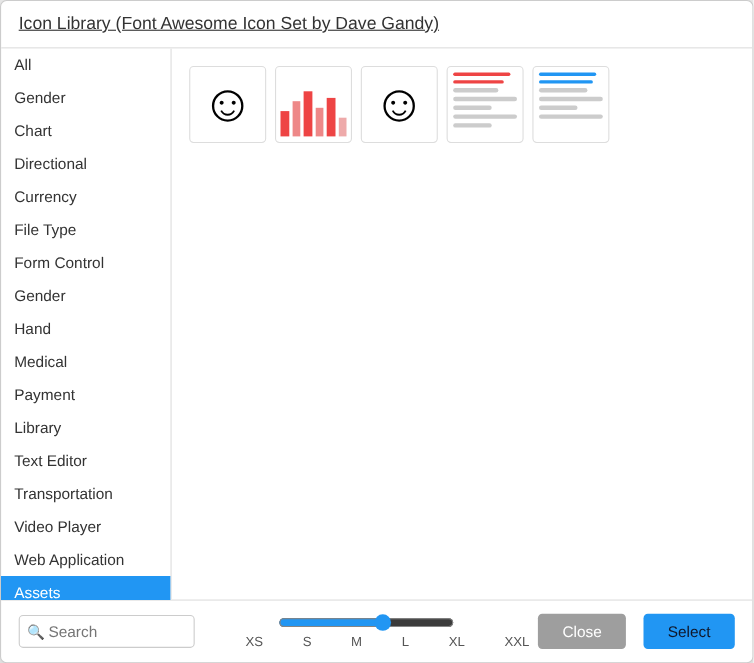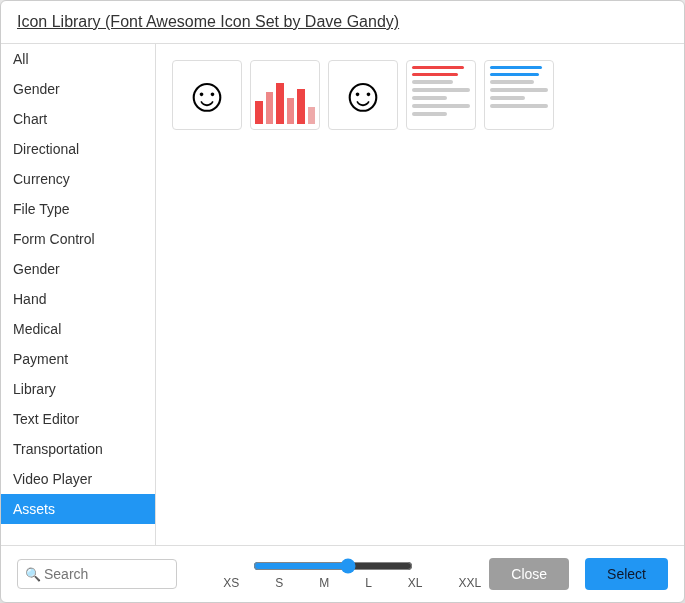--- a/index.html
+++ b/index.html
@@ -203,20 +203,21 @@
         <div class="sidebar-item">File Type</div>
         <div class="sidebar-item">Form Control</div>
         <div class="sidebar-item">Gender</div>
         <div class="sidebar-item">Hand</div>
         <div class="sidebar-item">Medical</div>
         <div class="sidebar-item">Payment</div>
         <div class="sidebar-item">Library</div>
         <div class="sidebar-item">Text Editor</div>
         <div class="sidebar-item">Transportation</div>
         <div class="sidebar-item">Video Player</div>
+        <div class="sidebar-item">Web Application</div>
         <div class="sidebar-item active">Assets</div>
       </div>
 
     <div class="content-area">
 
       <div class="icon-item">
         <span class="icon-smiley">☺</span>
       </div>
 
       <div class="icon-item">

